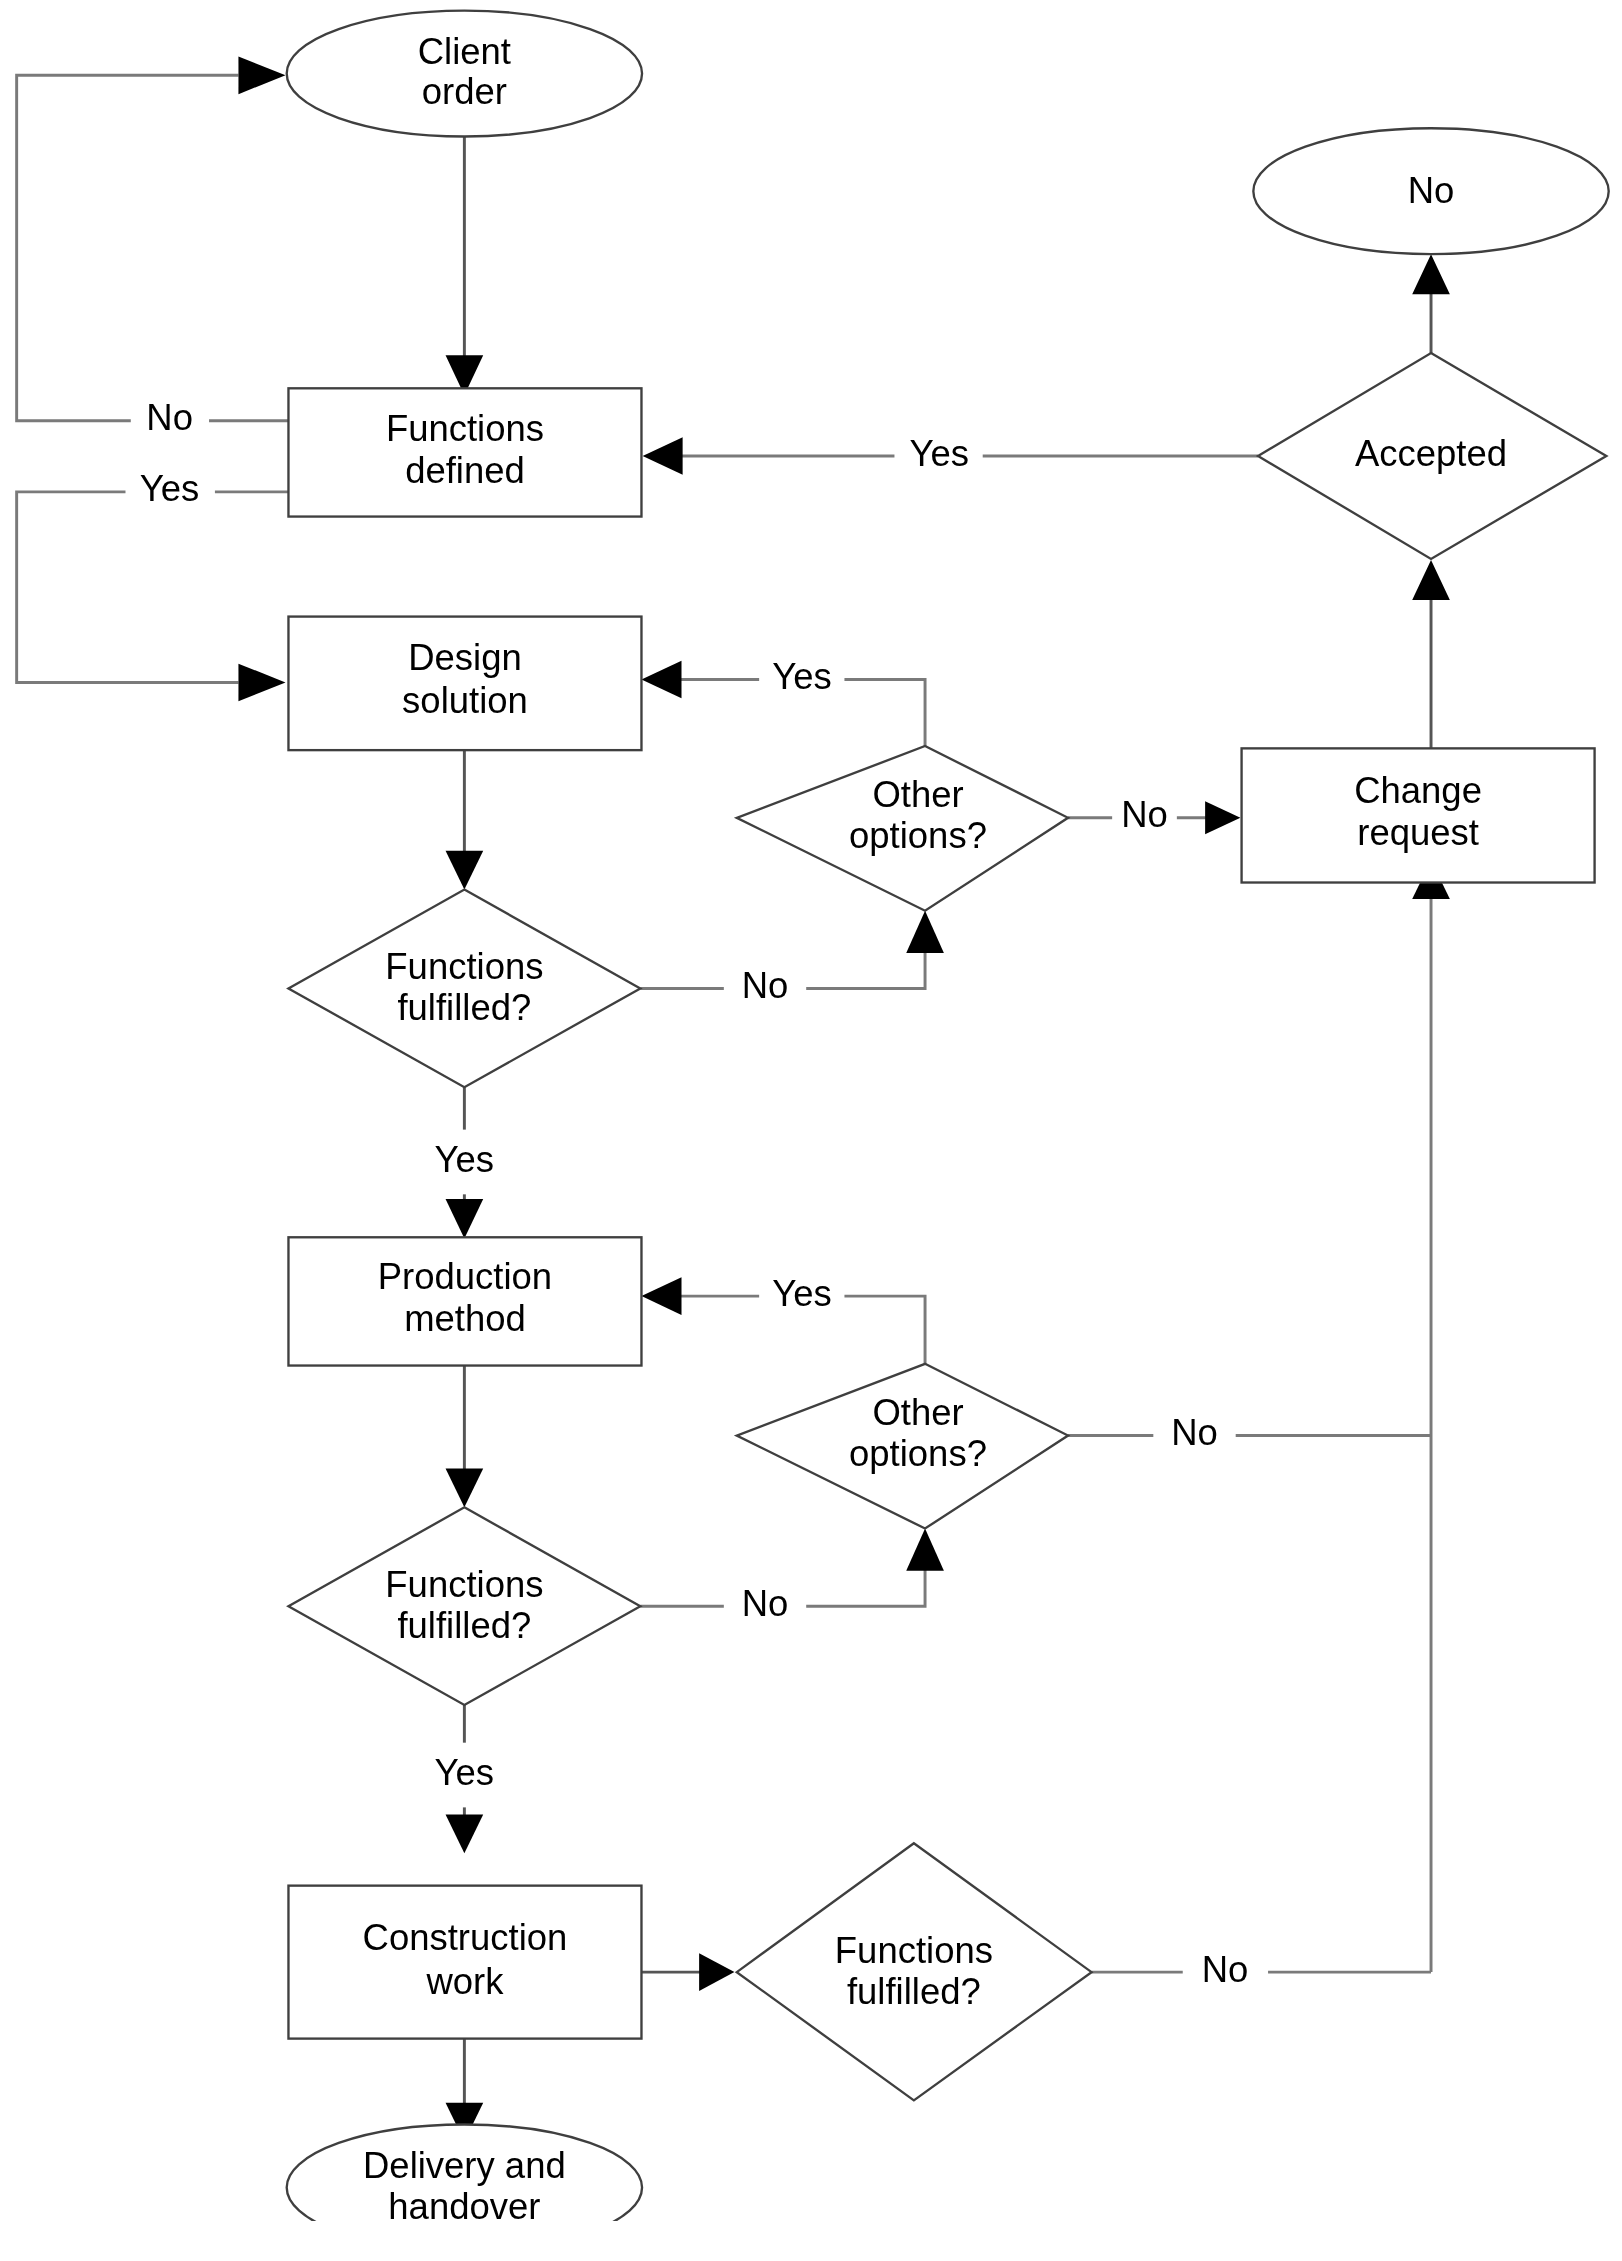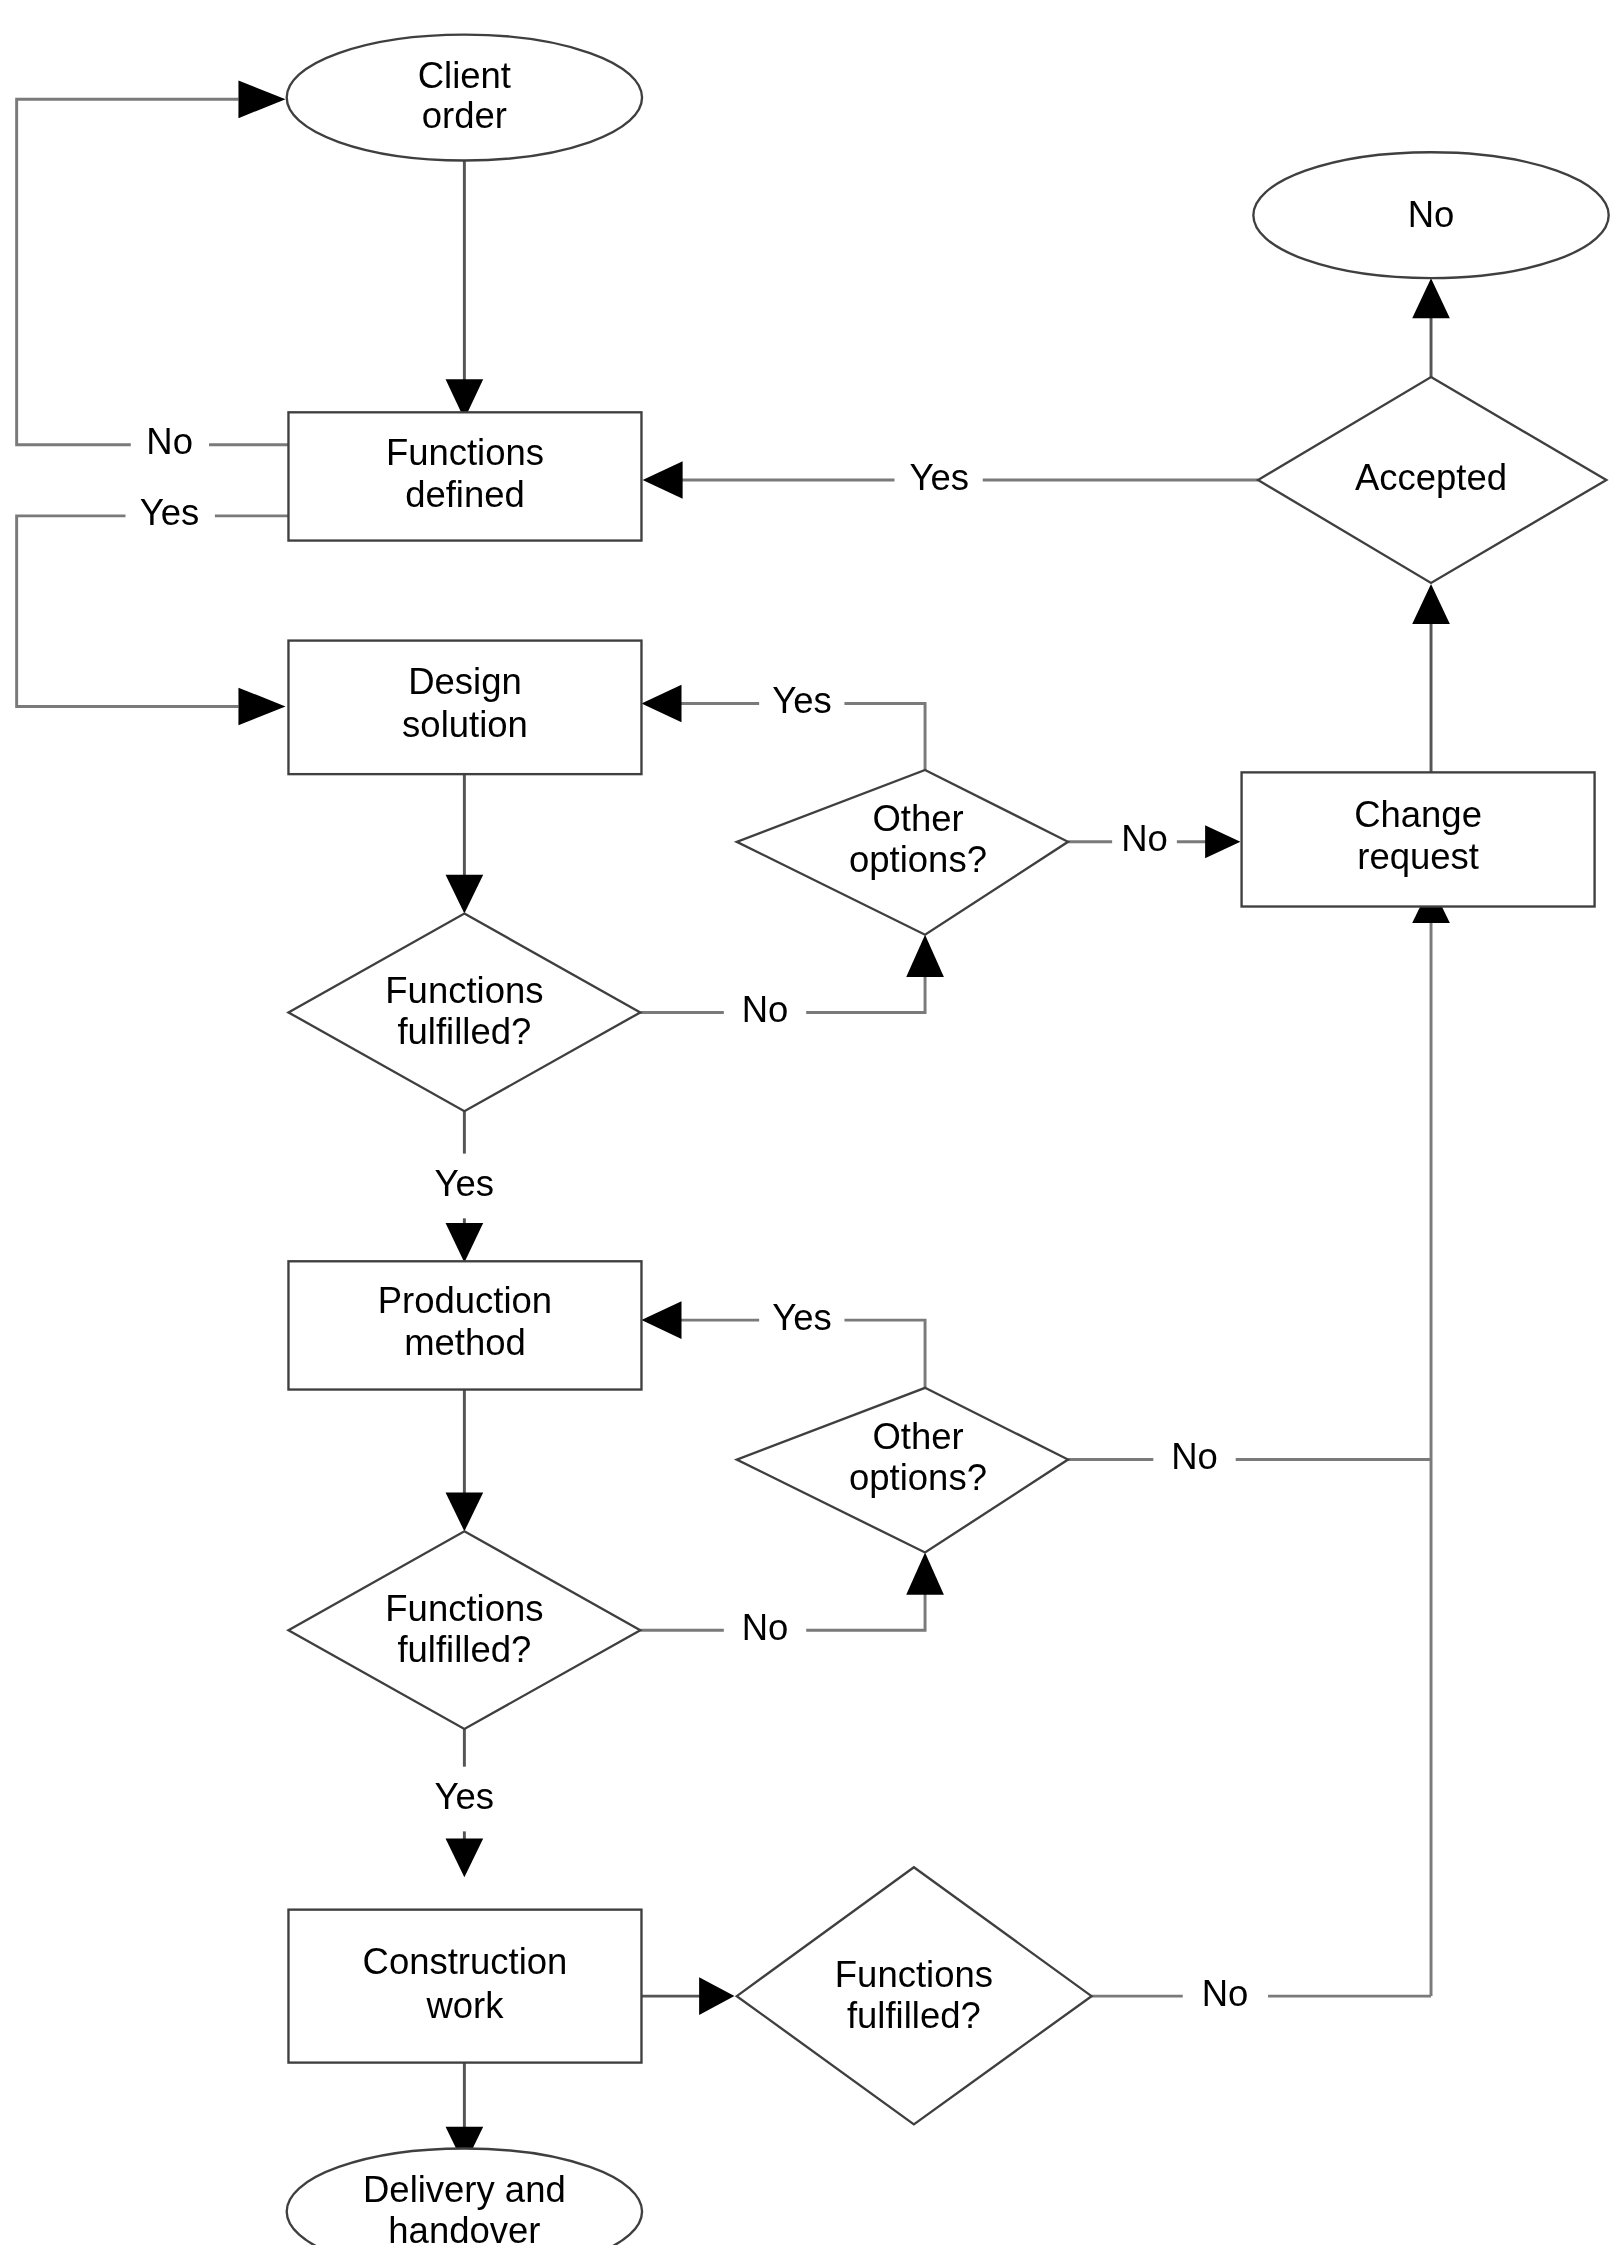--- a/index.html
+++ b/index.html
@@ -9,21 +9,20 @@
   }
   body {
     font-family: "Liberation Sans", sans-serif;
   }
   #flowchart-root {
     position: relative;
     width: 1623px;
     height: 2221px;
     background: #ffffff;
     overflow: hidden;
-    margin-top: 24px;
   }
   #flow-svg {
     position: absolute;
     left: 0;
     top: 0;
     width: 1623px;
     height: 2261px;
   }
   .node-label {
     font-family: "Liberation Sans", sans-serif;

